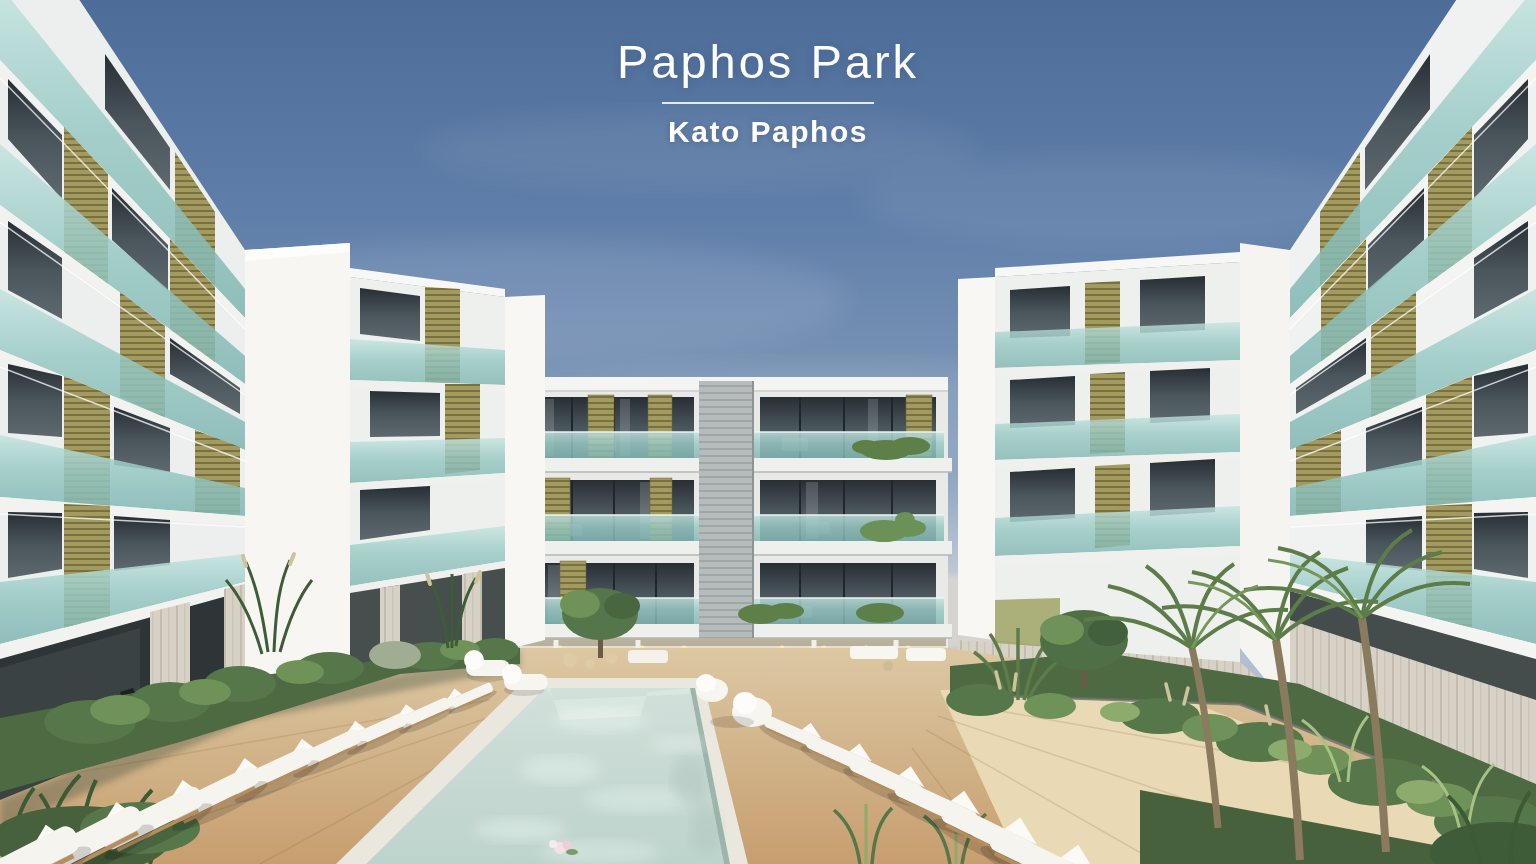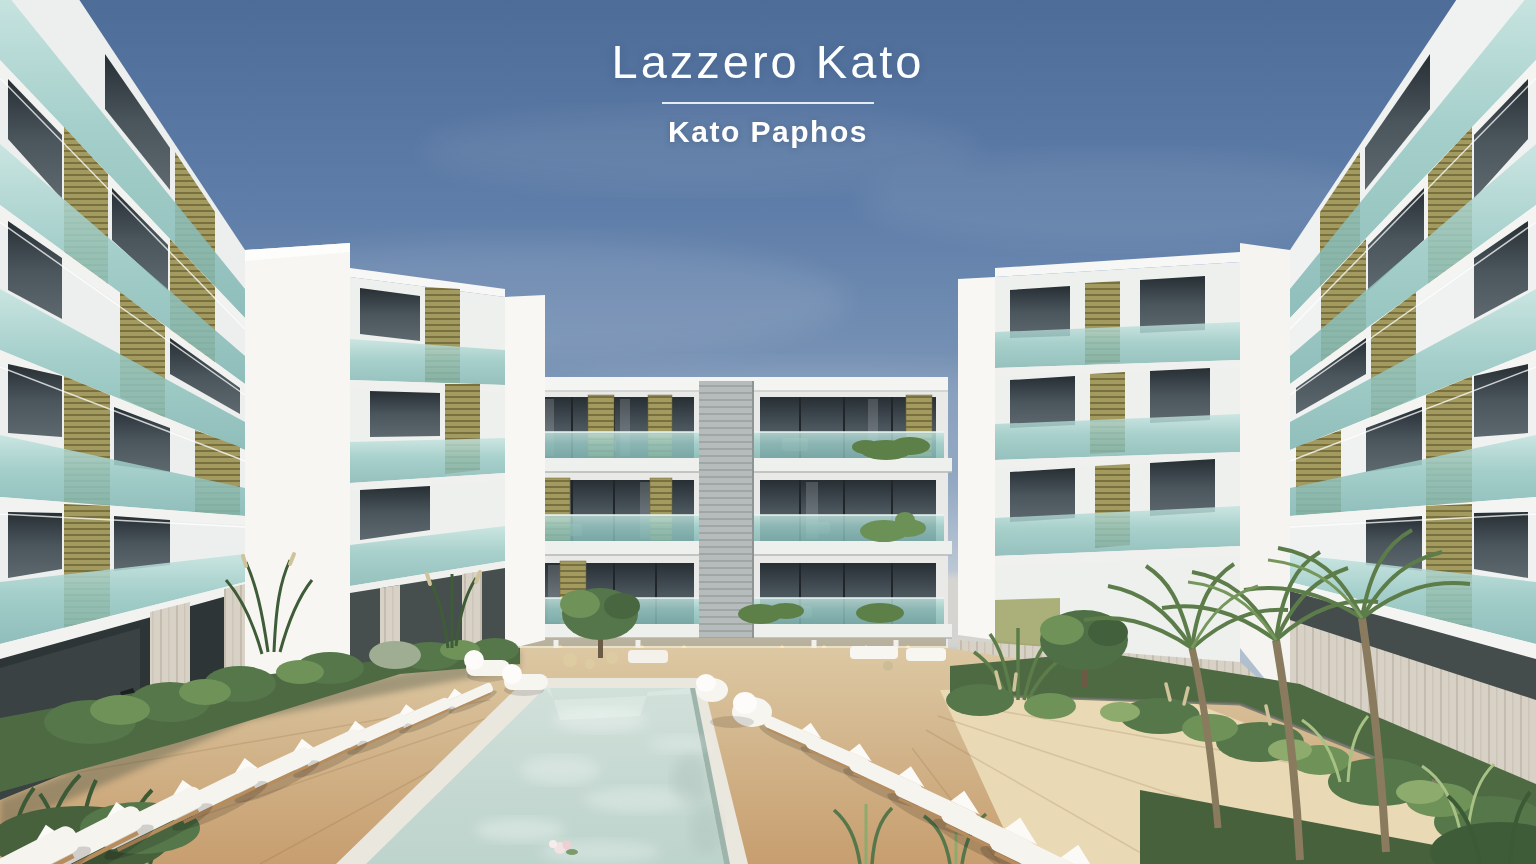--- a/index.html
+++ b/index.html
@@ -715,17 +715,17 @@
       <rect x="466" y="660" width="44" height="16" rx="8" fill="#f7f5f0"></rect>
           <circle cx="474" cy="660" r="10" fill="#fdfcfa"></circle>
       <ellipse cx="524" cy="690" rx="20" ry="6" fill="#000" opacity="0.12"></ellipse>
       <rect x="504" y="674" width="44" height="16" rx="8" fill="#f7f5f0"></rect>
           <circle cx="512" cy="674" r="10" fill="#fdfcfa"></circle>
     </g>
   </g>
 </svg>
 
 <div class="title-block">
-  <h1>Lazzero Kato</h1>
+  <h1>Paphos Park</h1>
   <div class="title-divider"></div>
   <h2>Kato Paphos</h2>
 </div>
 </div>
 
 </body></html>

